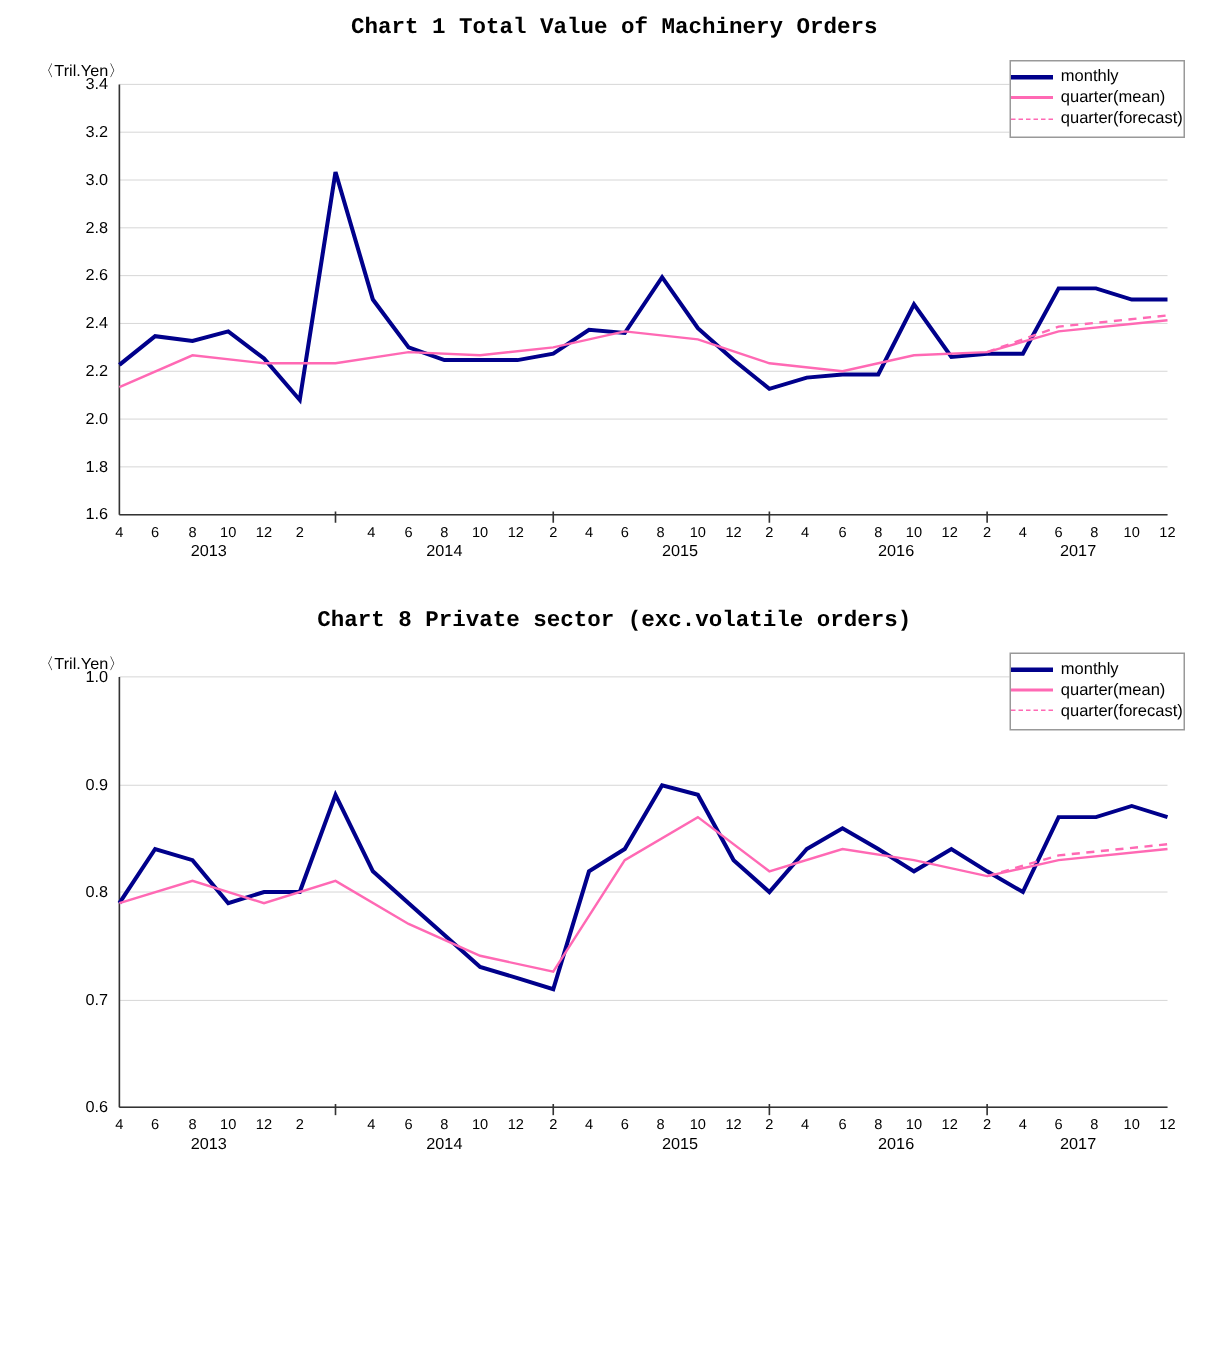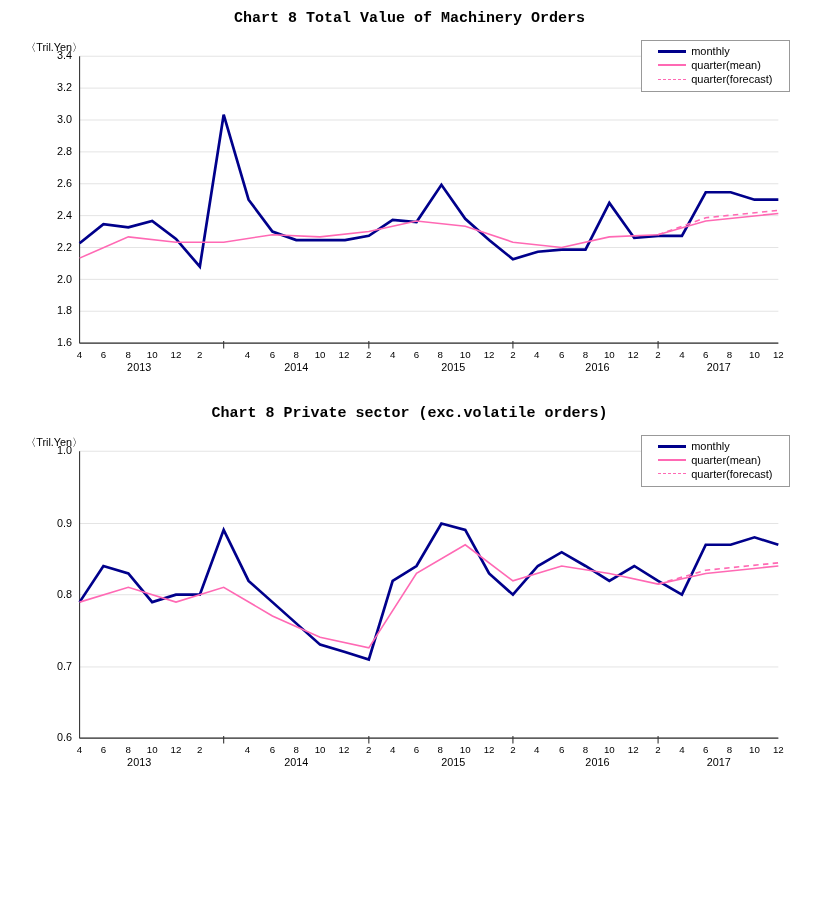--- a/index.html
+++ b/index.html
@@ -28,41 +28,41 @@
     }
     svg {
       width: 100%;
       height: 100%;
     }
     .legend-box {
       position: absolute;
       top: 5px;
       right: 10px;
       border: 1px solid #999;
-      padding: 4px 16px;
+      padding: 4px 0;
       background: #fff;
       font-size: 11px;
     }
     .legend-item {
       display: flex;
       align-items: center;
       margin-bottom: 2px;
     }
     .legend-line {
       display: inline-block;
       width: 28px;
       height: 2px;
       margin-right: 5px;
     }
   </style>
 </head>
 <body>
 
 <div class="chart-container">
-  <div class="chart-title">Chart 8  Total Value of Machinery Orders</div>
+  <div class="chart-title">Chart 1  Total Value of Machinery Orders</div>
   <div class="chart-area">
     
     <div class="legend-box">
       <div class="legend-item">
         <span class="legend-line" style="background:#00008B;height:3px;"></span>
         <span>monthly</span>
       </div>
       <div class="legend-item">
         <span class="legend-line" style="background:#FF69B4;height:1.5px;"></span>
         <span>quarter(mean)</span>

